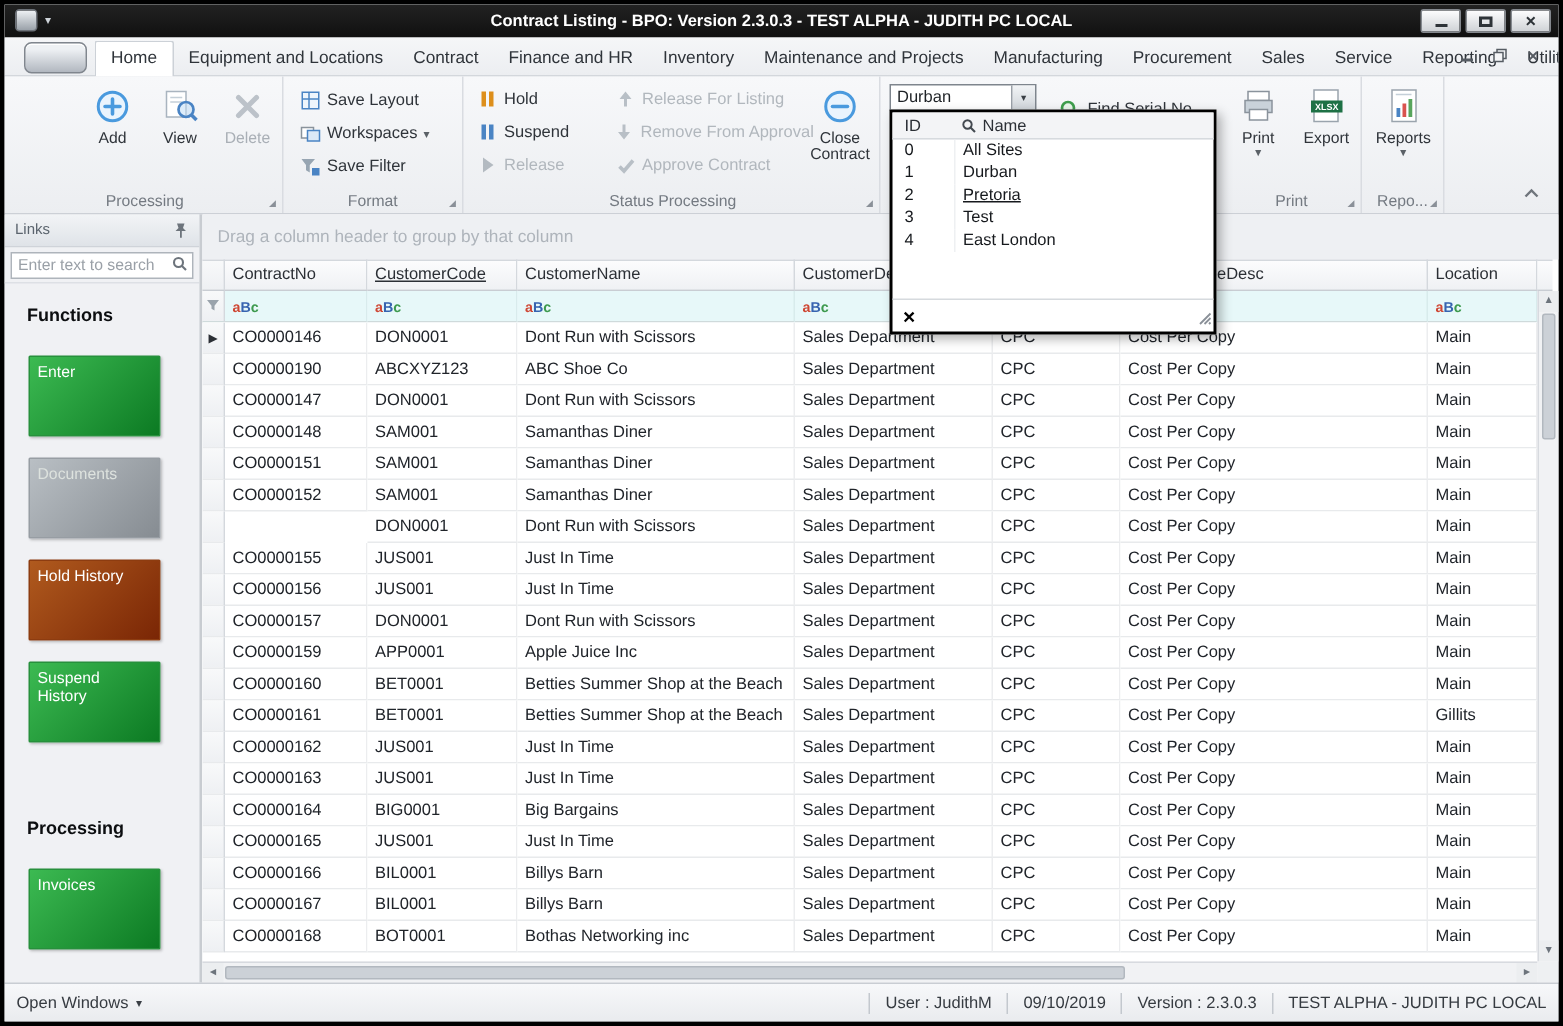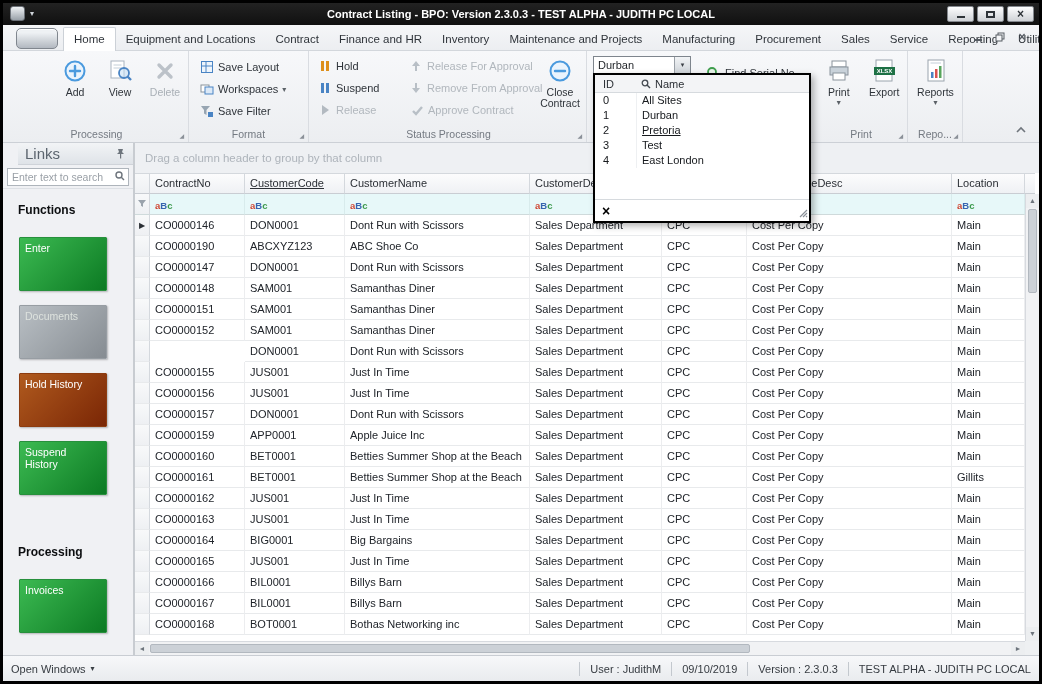--- a/index.html
+++ b/index.html
@@ -63,21 +63,21 @@
   .sp-row { height:15px; line-height:15px; display:flex; color:#16191d; }
   .sp-row .id { width:42px; padding-left:8px; border-right:1px solid #eef0f2; }
   .sp-row .nm { flex:1; padding-left:5px; }
   .sp-row.hl .nm { text-decoration:underline; }
   .sp-footer { height:22px; border-top:1px solid #d6dade; display:flex; align-items:center; padding-left:7px; position:relative; flex:none; }
   .sp-close { font-weight:900; font-size:14px; color:#000; line-height:14px; }
   .sp-grip { position:absolute; right:1px; bottom:1px; }
 
   
   #leftpanel { position:absolute; left:0; top:140px; width:130px; bottom:26px; background:#f0f1f4; overflow:hidden; }
-  .lp-title { height:22px; background:linear-gradient(#f2f4f6,#dfe3e8); border-bottom:1px solid #cfd3d9; display:flex; align-items:center; justify-content:space-between; padding:0 7px; font-size:15px; color:#5b646e;margin-left:15px; }
+  .lp-title { height:22px; background:linear-gradient(#f2f4f6,#dfe3e8); border-bottom:1px solid #cfd3d9; display:flex; align-items:center; justify-content:space-between; padding:0 7px; font-size:10px; color:#5b646e; }
   .lp-search { padding:2px 4px; border-bottom:1px solid #dde0e5; background:#f0f1f4; position:relative; }
   .lp-search input { width:100%; height:18px; border:1px solid #aeb4bb; font-size:10.5px; padding:0 16px 0 4px; color:#333; font-family:"Liberation Sans", sans-serif; }
   .lp-search input::placeholder { color:#9aa0a7; }
   .lp-search svg { position:absolute; right:8px; top:6px; }
   .lp-heading { margin:14px 0 20px 15px; font-weight:bold; font-size:12px; color:#0c0e10; }
   .lp-heading:not(:first-child) { margin-top:50px; }
   .tile { width:88px; height:54px; margin:0 0 14px 16px; padding:4px 5px; font-size:10.5px; line-height:12px; border-radius:1px; box-shadow:1px 1px 2px rgba(0,0,0,.25); }
   .tile.green { background:linear-gradient(135deg,#3cba52,#0c7a23); color:#fff; border:1px solid #27903c; }
   .tile.gray  { background:linear-gradient(135deg,#b9bfc4,#868c92); color:#dde2de; border:1px solid #979da3; }
   .tile.rust  { background:linear-gradient(135deg,#b05a1e,#7a2605); color:#fff; border:1px solid #8d3c10; }
@@ -279,21 +279,21 @@
             <span>Release</span>
           </div>
         </div>
         <div class="sp-col2">
           <div class="smallbtn disabled">
             <span class="icon">
                 <svg width="14" height="14">
                   <path d="M7 2l4 5H8v5H6V7H3z" fill="#b8bfc6"></path>
                 </svg>
               </span>
-            <span>Release For Approval</span>
+            <span>Release For Listing</span>
           </div>
           <div class="smallbtn disabled">
             <span class="icon">
                 <svg width="14" height="14">
                   <path d="M7 12L3 7h3V2h2v5h3z" fill="#b8bfc6"></path>
                 </svg>
               </span>
             <span>Remove From Approval</span>
           </div>
           <div class="smallbtn disabled">

